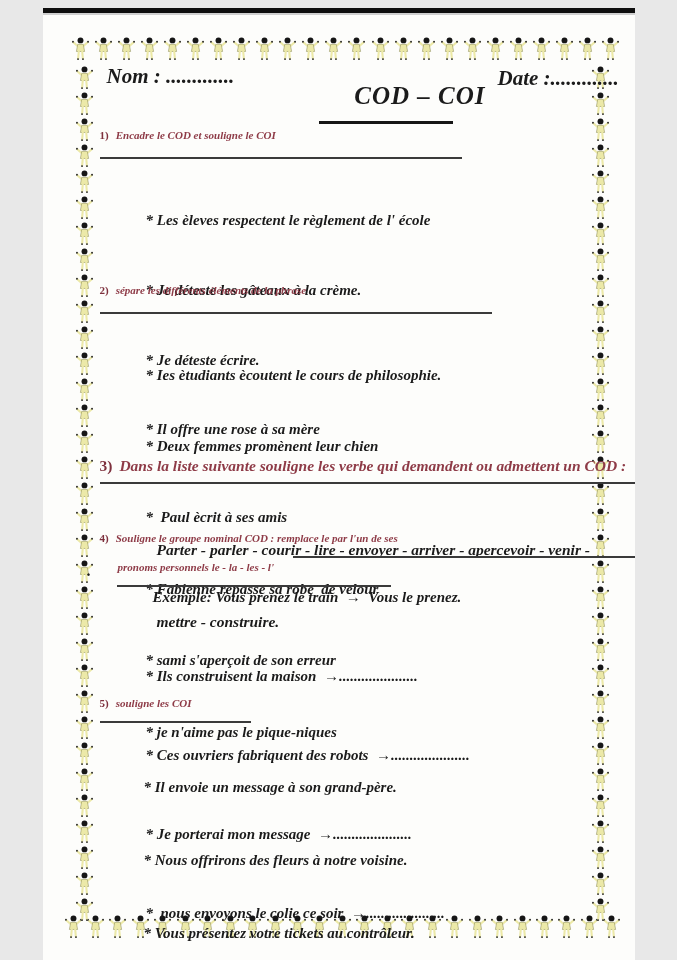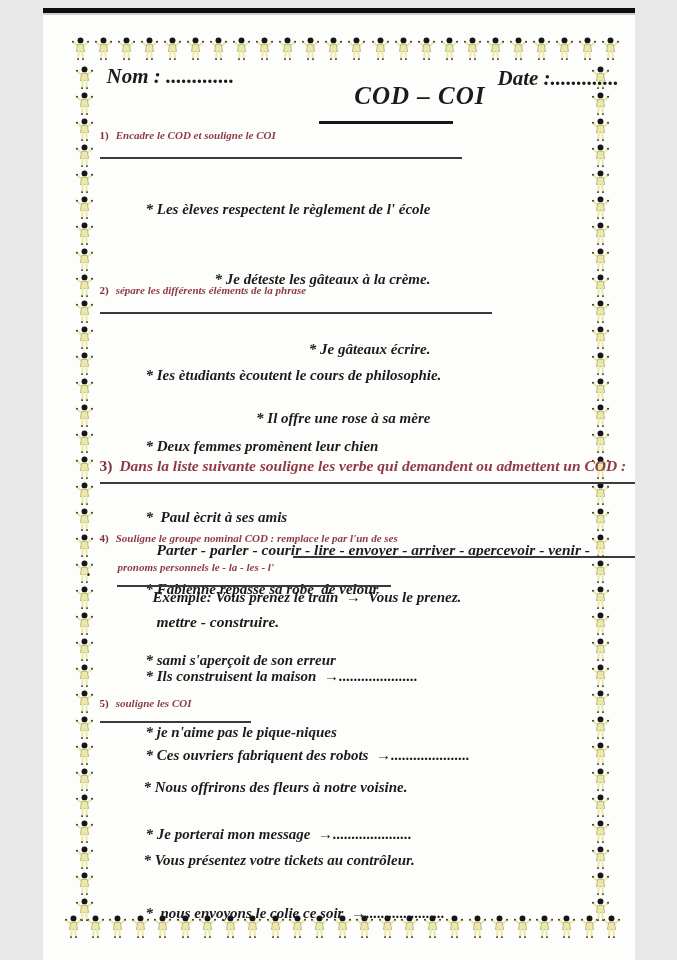--- a/index.html
+++ b/index.html
@@ -44,21 +44,21 @@
   .h .num{font-style:normal;margin-right:7px;color:#7e303d;}
   .h1{top:121px;}
   .h2{top:276px;}
   .h3{top:449px;font-size:15.5px;}
   .h4a{top:524px;}
   .h4b{top:553px;left:75px;}
   .h5{top:689px;}
 
   
   .items{position:absolute;font-size:15px;font-weight:bold;font-style:italic;white-space:pre;color:#1b1b1b;}
-  .g1{left:103px;top:144px;line-height:23.2px;text-align:right;}
+  .g1{left:103px;top:155px;line-height:23.2px;}
   .g2{left:103px;top:308px;line-height:23.8px;}
   .g3{left:114px;top:482px;line-height:24px;font-size:15.5px;}
   .exemple{left:110px;top:579px;line-height:20px;text-align:right;}
   .g4{left:103px;top:602px;line-height:26.4px;}
   .g5{left:101px;top:719px;line-height:24.2px;}
   .stray{position:absolute;left:44px;top:554px;font-size:16px;font-weight:bold;}
 </style>
 </head>
 <body>
 
@@ -1460,21 +1460,21 @@
   <div class="date">Date :.............</div>
   <div class="rule rule-title"></div>
 
   <div class="h h1">
     <span class="num">1)</span><span>Encadre le COD et souligne le COI</span>
   </div>
   <div class="rule rule-1"></div>
   <div class="items g1">
     <div>* Les èleves respectent le règlement de l' école</div>
     <div>* Je déteste les gâteaux à la crème.</div>
-    <div>* Je gâteaux écrire.</div>
+    <div>* Je déteste écrire.</div>
     <div>* Il offre une rose à sa mère</div>
   </div>
 
   <div class="h h2">
     <span class="num">2)</span><span>sépare les différents éléments de la phrase</span>
   </div>
   <div class="rule rule-2"></div>
   <div class="items g2">
     <div>* Ies ètudiants ècoutent le cours de philosophie.</div>
     <div>* Deux femmes promènent leur chien</div>
@@ -1508,20 +1508,21 @@
     <div>* Ces ouvriers fabriquent des robots  →.....................</div>
     <div>* Je porterai mon message  →.....................</div>
     <div>*  nous envoyons le colie ce soir  →.....................</div>
   </div>
 
   <div class="h h5">
     <span class="num">5)</span><span>souligne les COI</span>
   </div>
   <div class="rule rule-5"></div>
   <div class="items g5">
+    <div>* Il envoie un message à son grand-père.</div>
     <div>* Nous offrirons des fleurs à notre voisine.</div>
     <div>* Vous présentez votre tickets au contrôleur.</div>
     
     
     
     
     
   </div>
 </div>
 

